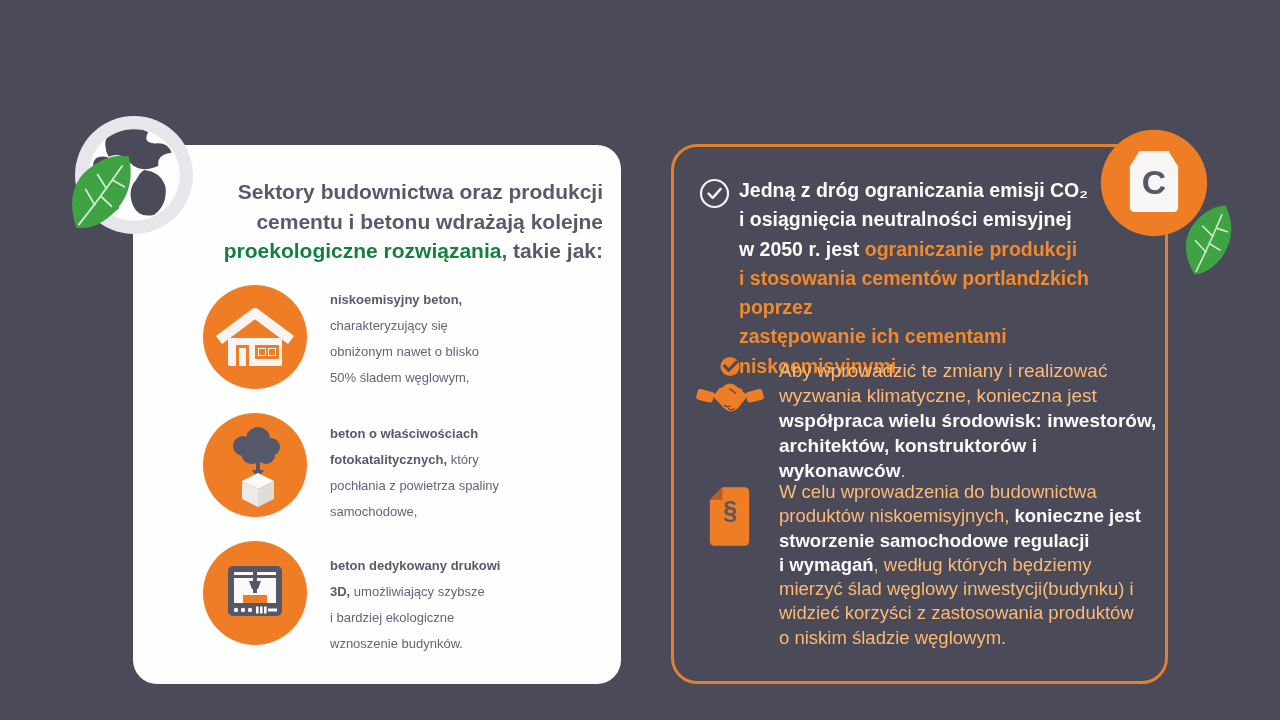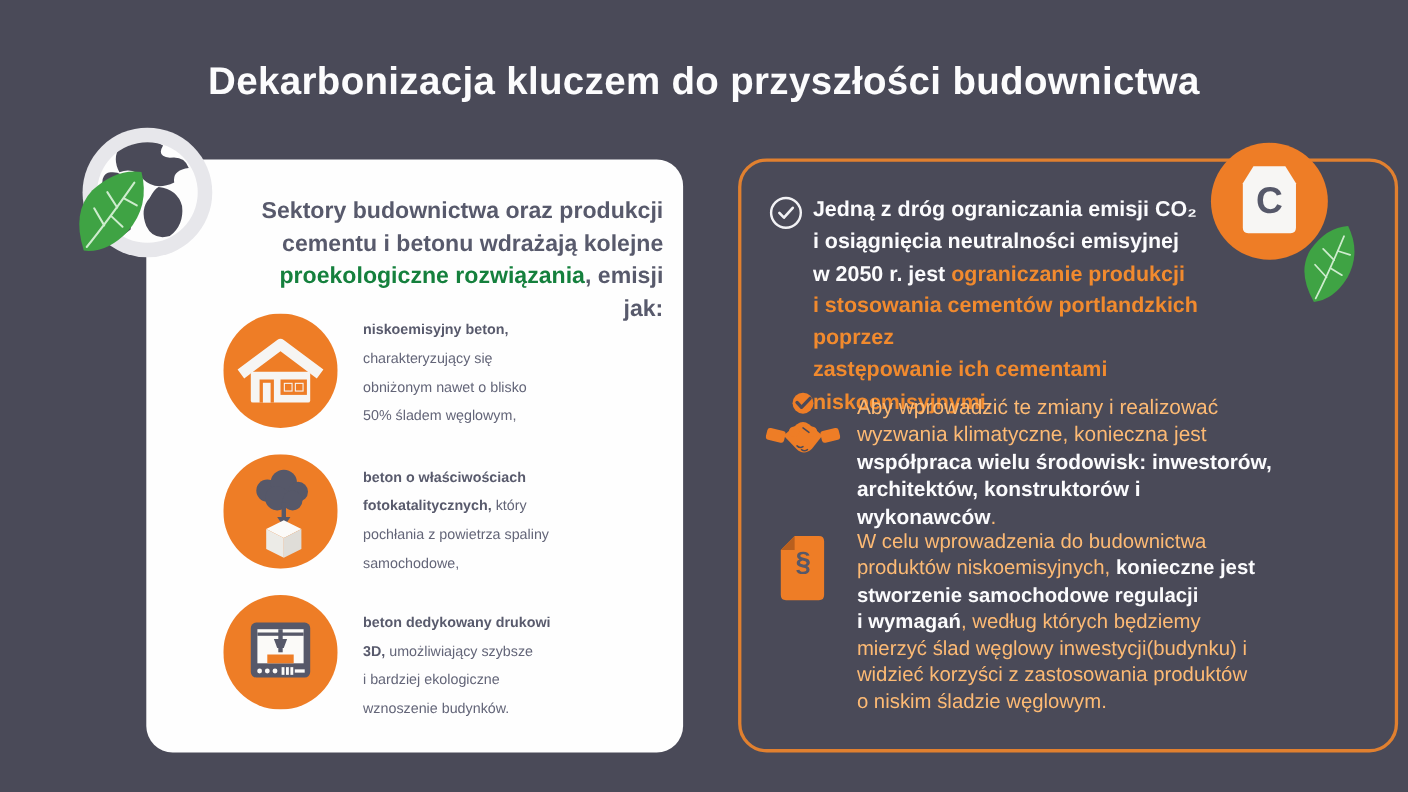--- a/index.html
+++ b/index.html
@@ -22,21 +22,21 @@
     font-size:21px;line-height:29.5px;white-space:pre-line;text-align:right;
   }
   .b-row{position:absolute;left:70px;display:flex;gap:23px;}
   .b-row .txt{font-size:13px;line-height:26px;white-space:pre-line;width:265px;}
   .row-1{top:140px}.row-1 .txt{padding-top:2px}
   .row-2{top:268px}.row-2 .txt{padding-top:8px}
   .row-3{top:396px}.row-3 .txt{padding-top:12px}
   .circ-icon{width:104px;height:104px;flex:0 0 auto;}
   
   .card-right{
-    position:absolute;left:671px;top:144px;width:600px;height:540px;
+    position:absolute;left:671px;top:144px;width:497px;height:540px;
     border:3px solid #e1802f;border-radius:26px;box-sizing:border-box;
   }
   .r-item-txt{position:absolute;white-space:pre-line;}
   .p1{left:65px;top:29px;font-size:19.5px;line-height:29.3px;width:415px;}
   .p2{left:105px;top:211px;font-size:19px;line-height:25px;width:380px;}
   .p3{left:105px;top:333px;font-size:18.5px;line-height:24.3px;width:380px;}
   .check-ic{position:absolute;left:25px;top:31px;}
   .hand-ic{position:absolute;left:22px;top:206px;}
   .sec-ic{position:absolute;left:31px;top:338px;}
   
@@ -50,26 +50,25 @@
   .seg-b-orange{font-weight:bold;color:#15803d;}
   .seg-b-orange2{font-weight:bold;color:#f18a2e;}
   .seg-b-white{font-weight:bold;color:#fbfbfd;}
   .seg-r-white{color:#fdba74;}
 </style>
 </head>
 <body>
 
 <div class="stage">
 
-  <div class="title">Dekarbonizacja kluczem do przyszłości budownictwa</div>
 
   <div class="card-left">
     <div class="intro"><span class="seg-b-dark">Sektory budownictwa oraz produkcji
 cementu i betonu wdrażają kolejne
-</span><span class="seg-b-orange">proekologiczne rozwiązania</span><span class="seg-b-dark">, emisji jak:</span></div>
+</span><span class="seg-b-orange">proekologiczne rozwiązania</span><span class="seg-b-dark">, takie jak:</span></div>
 
     <div class="b-row row-1">
       <svg class="circ-icon" viewBox="0 0 104 104">
         <circle cx="52" cy="52" r="52" fill="#ee7d26"></circle>
         <path d="M16 55 L52 28 L88 55" stroke="#f6f5f3" stroke-width="10" fill="none" stroke-linejoin="round"></path>
         <rect x="25" y="53" width="54" height="28" rx="2" fill="#f6f5f3"></rect>
         <rect x="33" y="60" width="13" height="21" fill="#ee7d26"></rect>
         <rect x="36" y="63" width="7" height="18" fill="#f6f5f3"></rect>
         <rect x="52" y="60" width="24" height="14" fill="#ee7d26"></rect>
         <rect x="55" y="63" width="8" height="8" fill="#f6f5f3"></rect>

